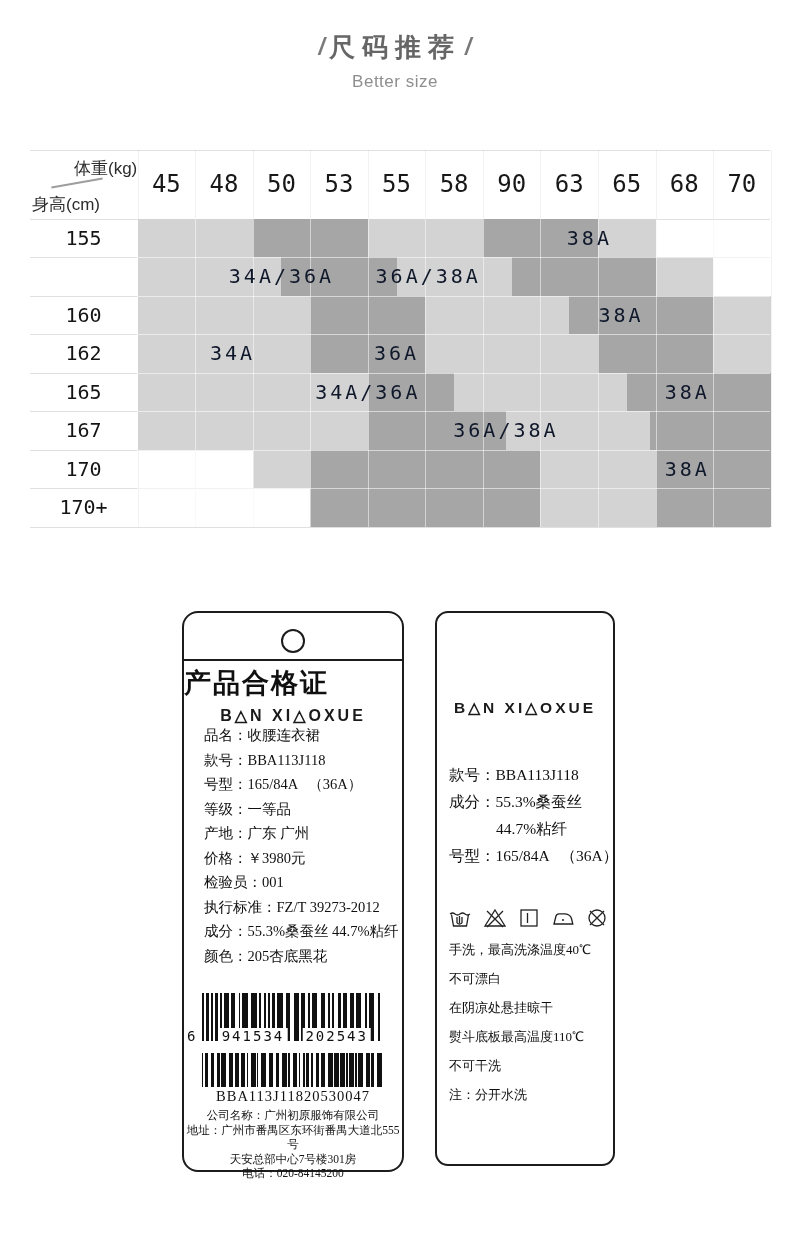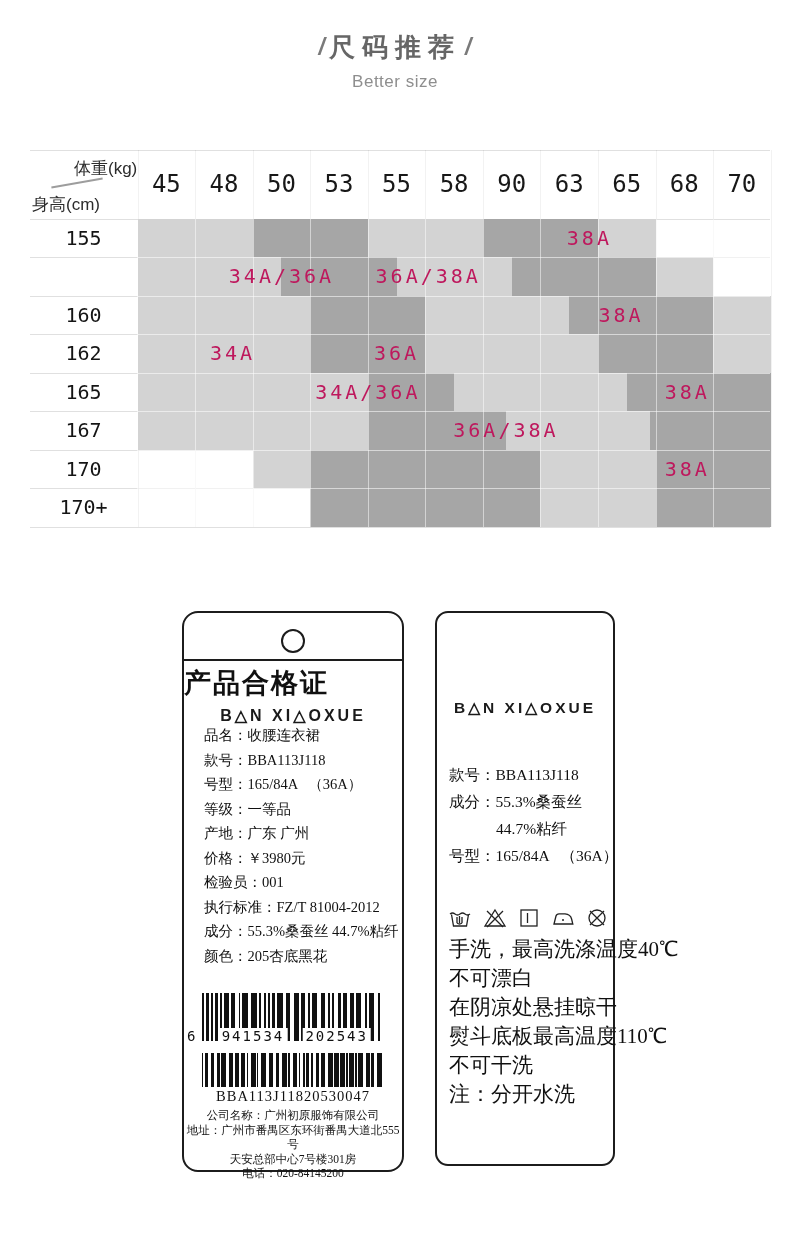--- a/index.html
+++ b/index.html
@@ -24,21 +24,21 @@
   .corner-top{position:absolute;left:44px;top:7px;font-size:17px;color:#2c2c2c;font-weight:500}
   .corner-bottom{position:absolute;left:2px;top:43px;font-size:17px;color:#2c2c2c;font-weight:500}
   .corner-line{position:absolute;left:21px;top:32px;width:52px;height:2px;background:#9d9d9d;transform:rotate(-10deg)}
   .grid-row{position:absolute;left:0;width:100%;height:38.5px}
   .row-label{position:absolute;left:0;width:107px;text-align:center;line-height:38.5px;
     font-family:"DejaVu Sans Mono",monospace;font-size:20px;color:#141414}
   .seg{position:absolute;top:0;height:100%}
   .seg.light{background:#d3d3d3}
   .seg.dark{background:#a6a6a6}
   .band-label{position:absolute;transform:translateX(-50%);line-height:38.5px;z-index:3;white-space:nowrap;
-    font-family:"DejaVu Sans Mono",monospace;font-size:20px;letter-spacing:3px;color:#be185d}
+    font-family:"DejaVu Sans Mono",monospace;font-size:20px;letter-spacing:3px;color:#0f172a}
   .overlay{z-index:2}
 
   
   .tag{position:absolute;border:2px solid #1c1c1c;background:#fff;border-radius:16px;
        font-family:"Liberation Serif",serif;color:#101010}
   .tag1{left:182px;top:611px;width:218px;height:557px}
   .tag2{left:435px;top:611px;width:176px;height:551px;border-radius:13px}
   .hole{position:absolute;left:50%;top:16px;transform:translateX(-50%);width:20px;height:20px;
         border:2px solid #1c1c1c;border-radius:50%;background:#fff}
   .tag-divider{position:absolute;left:0;top:46px;width:100%;height:2px;background:#1c1c1c}
@@ -66,21 +66,21 @@
   .company{position:absolute;top:495px;width:100%;text-align:center;font-size:11.5px;line-height:14.6px;color:#141414}
 
   
   .logo2{top:86px;font-size:15.5px}
   .fields2{top:148px;left:12px}
   .fields2 .field-line{height:27px;line-height:27px;font-size:15.5px}
   .field-line.cont{padding-left:47px}
   .care-icons{position:absolute;left:11px;top:294px;display:flex;gap:11px}
   .care-icons svg{display:block}
   .care-lines{position:absolute;left:12px;top:322px;right:4px}
-  .care-line{height:29px;line-height:29px;font-size:21px;white-space:pre}
+  .care-line{height:29px;line-height:29px;font-size:13px;white-space:pre}
 </style>
 </head>
 <body>
 
 <div class="page">
 
   <div class="title-block">
     <span class="slash">/</span><span class="main-title">尺码推荐</span><span class="slash">/</span>
     <div class="subtitle">Better size</div>
   </div>
@@ -223,21 +223,21 @@
     <div class="cert-title">产品合格证</div>
     <div class="brand-logo">B△N XI△OXUE</div>
     <div class="fields">
         <div class="field-line"><span class="f-label">品名：</span><span class="f-value">收腰连衣裙</span></div>
         <div class="field-line"><span class="f-label">款号：</span><span class="f-value">BBA113J118</span></div>
         <div class="field-line"><span class="f-label">号型：</span><span class="f-value">165/84A   （36A）</span></div>
         <div class="field-line"><span class="f-label">等级：</span><span class="f-value">一等品</span></div>
         <div class="field-line"><span class="f-label">产地：</span><span class="f-value">广东 广州</span></div>
         <div class="field-line"><span class="f-label">价格：</span><span class="f-value">￥3980元</span></div>
         <div class="field-line"><span class="f-label">检验员：</span><span class="f-value">001</span></div>
-        <div class="field-line"><span class="f-label">执行标准：</span><span class="f-value">FZ/T 81004-2012</span></div>
+        <div class="field-line"><span class="f-label">执行标准：</span><span class="f-value">FZ/T 39273-2012</span></div>
         <div class="field-line"><span class="f-label">成分：</span><span class="f-value">55.3%桑蚕丝 44.7%粘纤</span></div>
         <div class="field-line"><span class="f-label">颜色：</span><span class="f-value">205杏底黑花</span></div>
       </div>
     <div class="ean">
       <div class="bars">
           <i style="width:1.010%;background:#111"></i>
           <i style="width:1.010%;"></i>
           <i style="width:2.020%;background:#111"></i>
           <i style="width:1.010%;"></i>
           <i style="width:1.010%;background:#111"></i>

